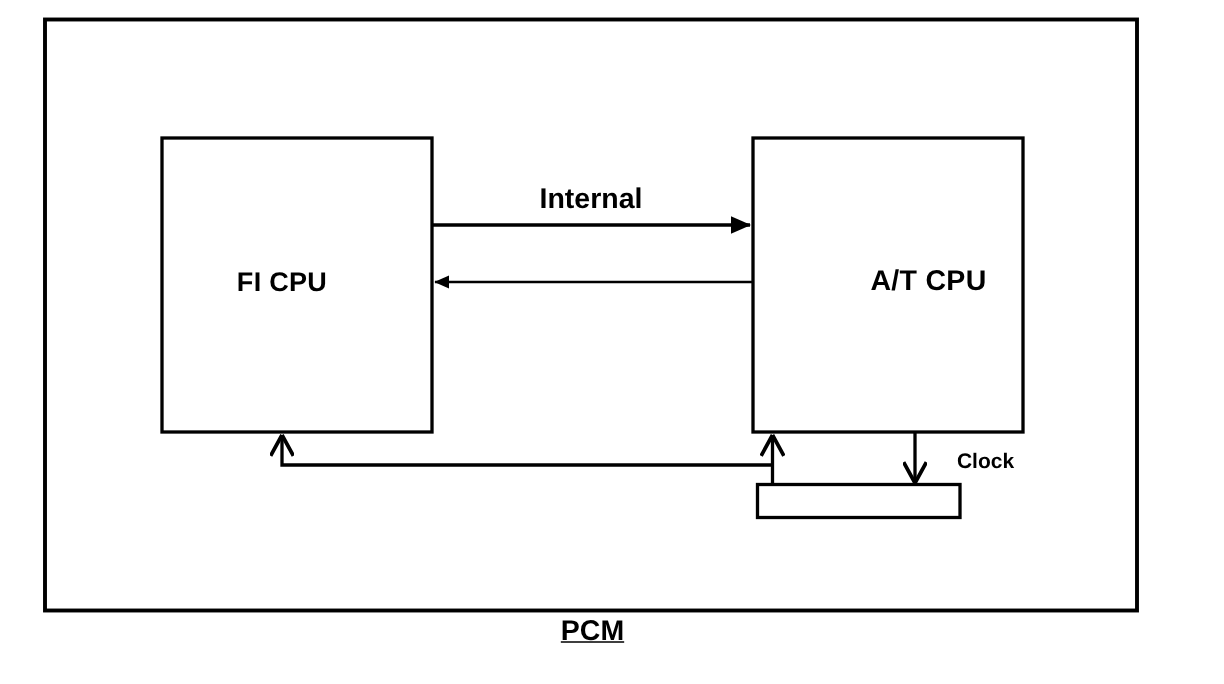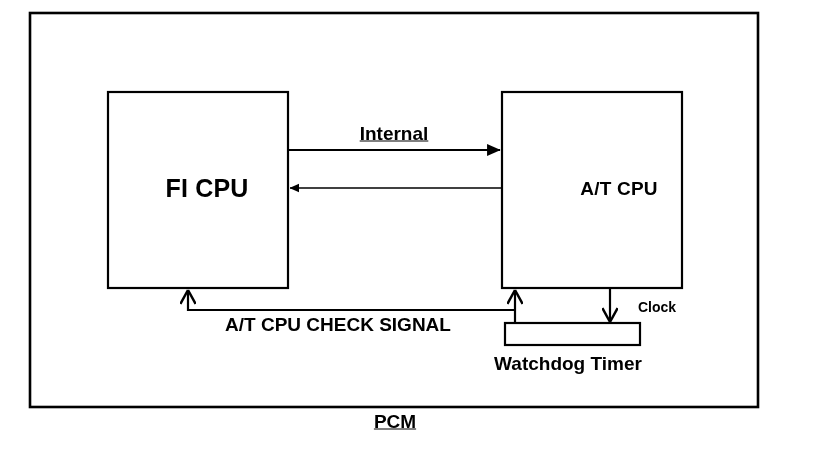--- a/index.html
+++ b/index.html
@@ -28,23 +28,23 @@
     font-family: "Liberation Sans", sans-serif;
     font-weight: bold;
     white-space: nowrap;
     line-height: 1;
     user-select: none;
   }
   .center-label {
     transform: translate(-50%, -50%);
     text-align: center;
   }
-  #label-fi-cpu   { left: 207px; top: 188px; font-size: 25px; letter-spacing: 0.2px; }
+  #label-fi-cpu   { left: 188px; top: 188px; font-size: 18px; letter-spacing: 0.2px; }
   #label-at-cpu   { left: 619px; top: 188px; font-size: 19px; letter-spacing: 0.2px; }
-  #label-internal { left: 394px; top: 133px; font-size: 19px; text-decoration: underline; }
+  #label-internal { left: 394px; top: 133px; font-size: 19px; }
   #label-communication { left: 406px; top: 205px; font-size: 19px; }
   #label-check-signal  { left: 338px; top: 324px; font-size: 19px; }
   #label-clock    { left: 657px; top: 307px; font-size: 14px; }
   #label-watchdog { left: 568px; top: 363px; font-size: 19px; }
   #label-pcm      { left: 395px; top: 421px; font-size: 19px; text-decoration: underline; }
 </style>
 </head>
 <body>
 
 <div id="canvas">
@@ -79,21 +79,19 @@
     <line x1="610" y1="288" x2="610" y2="321" stroke="#000000" stroke-width="2.2" marker-end="url(#arrow-open)"></line>
   </svg>
 
   <span class="dlabel center-label" id="label-fi-cpu">FI CPU</span>
 
   <span class="dlabel center-label" id="label-at-cpu">A/T CPU</span>
 
   <span class="dlabel center-label" id="label-internal">Internal</span>
 
 
-  <span class="dlabel center-label" id="label-check-signal">A/T CPU CHECK SIGNAL</span>
 
   <span class="dlabel center-label" id="label-clock">Clock</span>
 
-  <span class="dlabel center-label" id="label-watchdog">Watchdog Timer</span>
 
   <span class="dlabel center-label" id="label-pcm">PCM</span>
 
 </div>
 
 </body></html>

